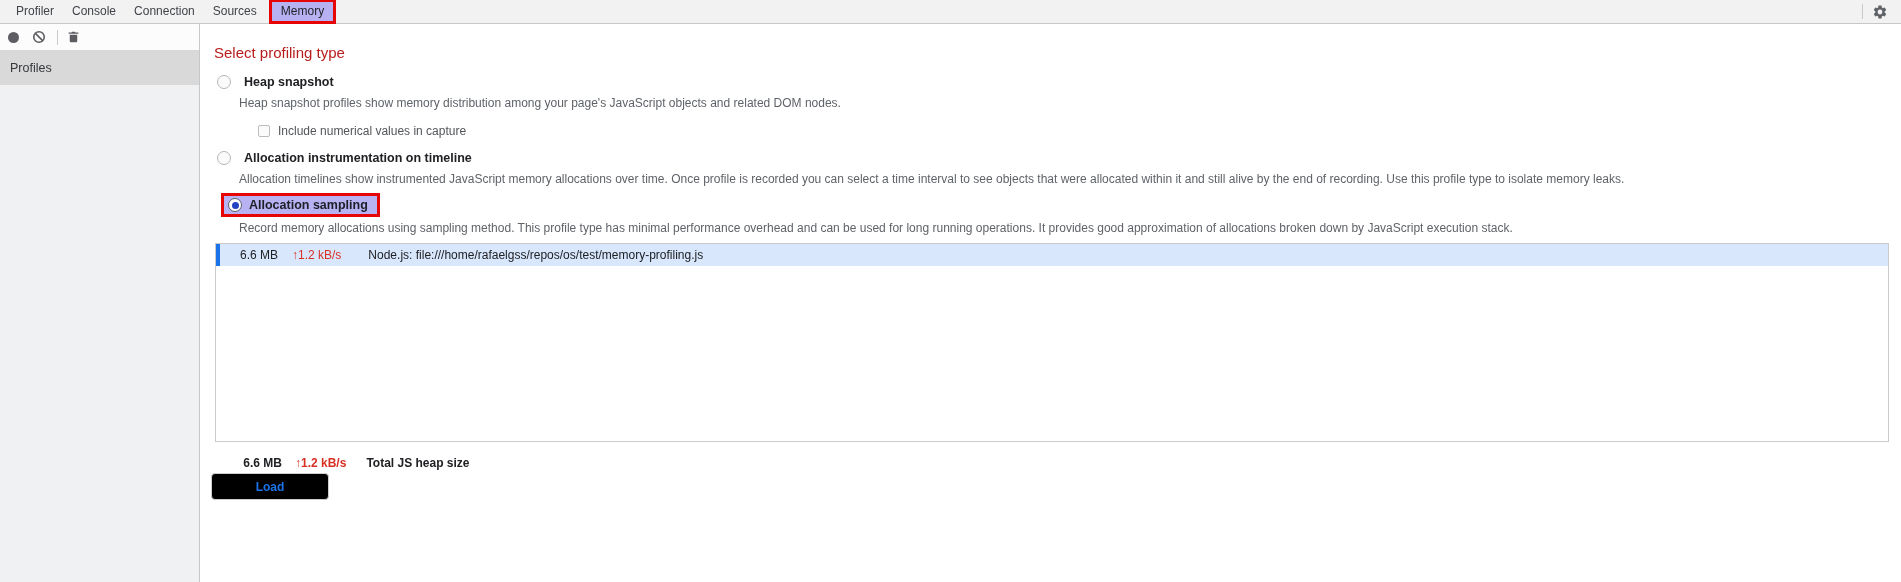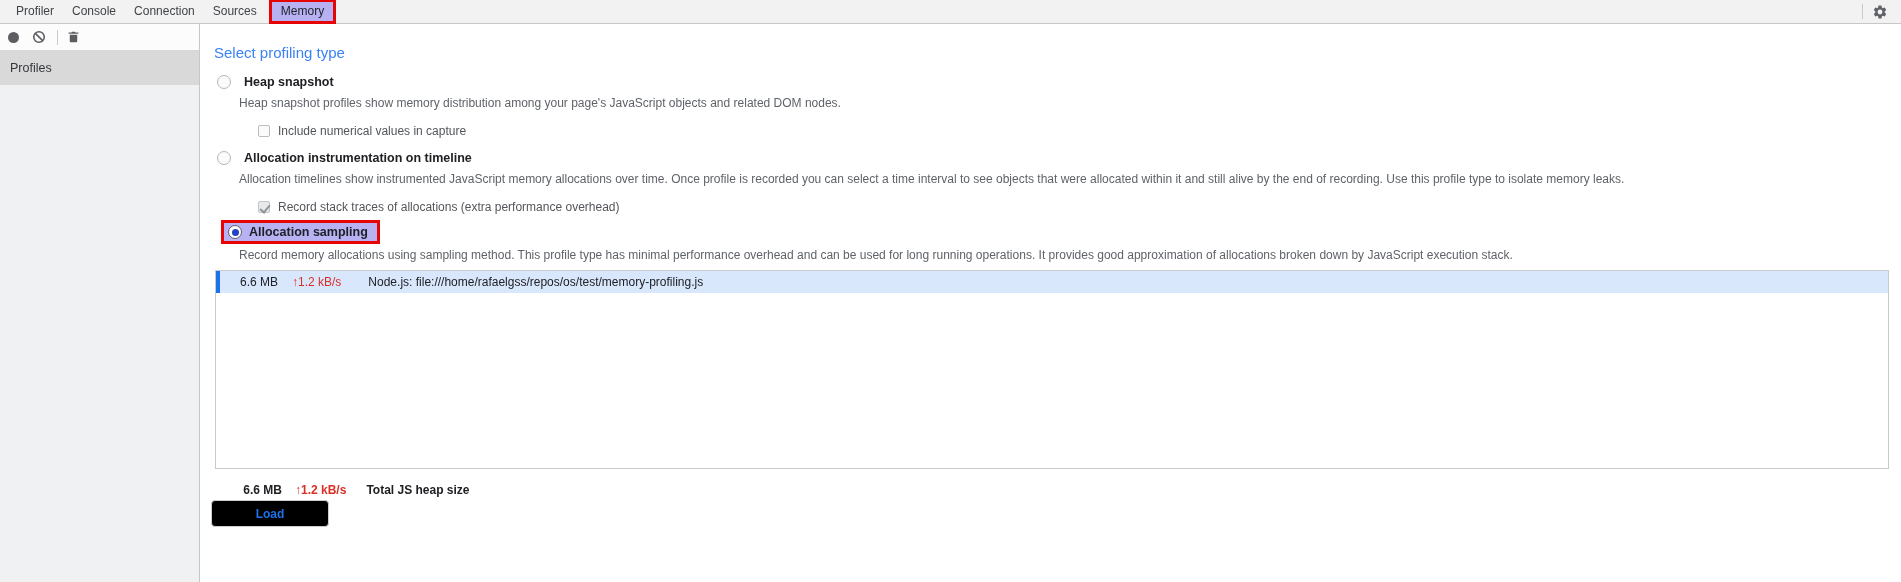--- a/index.html
+++ b/index.html
@@ -23,21 +23,21 @@
           border-right:1px solid #c6c7c9; }
   .side-toolbar { height:27px; background:#fcfcfd; border-bottom:1px solid #d8d8d8;
                   display:flex; align-items:center; padding-left:8px; }
   .record-dot { width:11px; height:11px; border-radius:50%; background:#5d5d63; }
   .side-toolbar .icon-btn { margin-left:13px; }
   .side-toolbar .vdiv { margin-left:11px; }
   .profiles { height:34px; line-height:34px; background:#d9d9d9; padding-left:10px;
               font-size:12.5px; color:#36383c; }
   
   .main { position:absolute; left:201px; top:24px; right:0; bottom:0; background:#fff; font-size:12px; }
-  h2.section { margin:20px 12px 0 13px; font-size:15px; font-weight:500; color:#3b82f6;
+  h2.section { margin:20px 12px 0 13px; font-size:15px; font-weight:500; color:#b91c1c;
                height:18px; line-height:18px; }
   .opt { margin:12px 0 0 16px; display:flex; align-items:center; gap:13px; height:16px; }
   .opt-label { font-size:12.5px; font-weight:600; color:#202124; white-space:nowrap; }
   .radio { width:14px; height:14px; border-radius:50%; border:1px solid #b3b6b9;
            background:#fbfbfb; flex:0 0 auto; position:relative; }
   .radio.on { border-color:#5b5e66; background:#fff; }
   .radio.on::after { content:""; position:absolute; left:2.5px; top:2.5px; width:7px; height:7px;
                      border-radius:50%; background:#2443c2; }
   .desc { margin:6px 0 0 38px; color:#5f6368; height:15px; line-height:15px; white-space:nowrap; }
   .cbrow { margin:13px 0 0 57px; display:flex; align-items:center; gap:8px; height:14px; color:#53565a; }
@@ -120,24 +120,20 @@
   <div class="cbrow">
     <div class="cb"></div>
     <span>Include numerical values in capture</span>
   </div>
 
   <div class="opt">
     <div class="radio"></div>
     <span class="opt-label">Allocation instrumentation on timeline</span>
   </div>
   <div class="desc">Allocation timelines show instrumented JavaScript memory allocations over time. Once profile is recorded you can select a time interval to see objects that were allocated within it and still alive by the end of recording. Use this profile type to isolate memory leaks.</div>
-  <div class="cbrow">
-    <div class="cb checked"></div>
-    <span>Record stack traces of allocations (extra performance overhead)</span>
-  </div>
 
   <div class="annotated-opt">
     <div class="radio on"></div>
     <span class="opt-label">Allocation sampling</span>
   </div>
   <div class="desc" style="margin-top:4px">Record memory allocations using sampling method. This profile type has minimal performance overhead and can be used for long running operations. It provides good approximation of allocations broken down by JavaScript execution stack.</div>
 
 
   <div class="table">
     <div class="vmrow">

